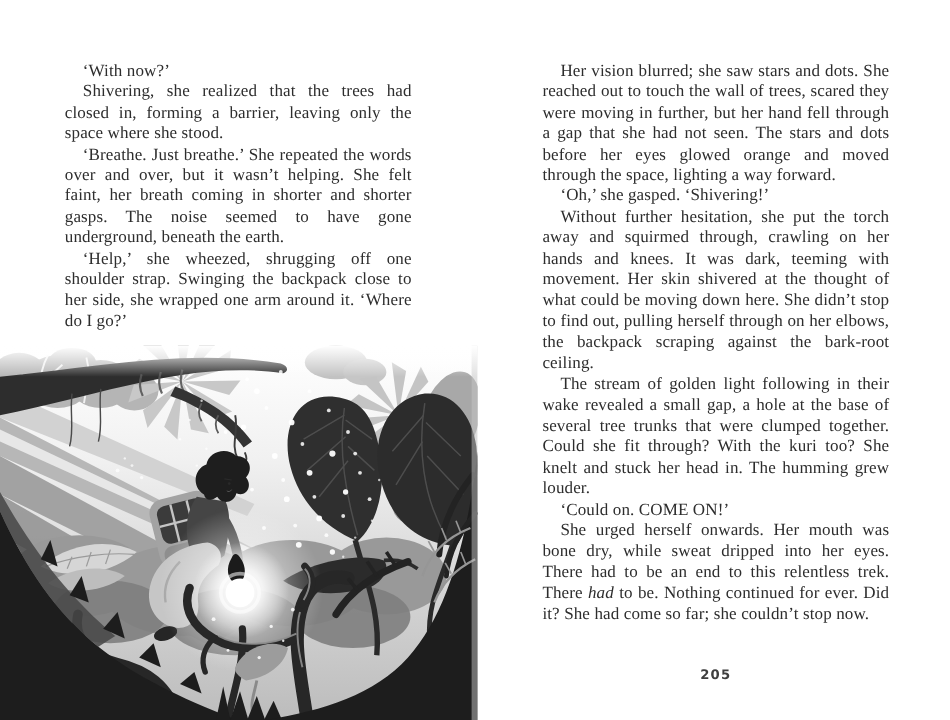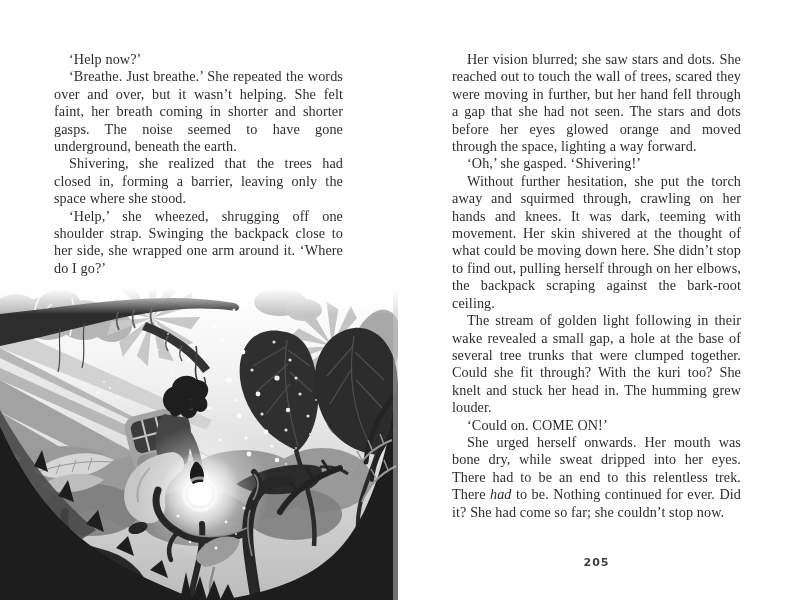--- a/index.html
+++ b/index.html
@@ -17,23 +17,23 @@
   .illo{position:absolute;left:0;top:288px;width:398px;height:312px;margin:0;}
   .illo svg{display:block;}
 </style>
 </head>
 <body>
 
 <div class="spread">
 
   <section class="page page-left">
     <div class="text-col">
-      <p class="para">‘Help now?’</p>
+      <p class="para">‘With now?’</p>
+      <p class="para">Shivering, she realized that the trees had closed in, forming a barrier, leaving only the space where she stood.</p>
       <p class="para">‘Breathe. Just breathe.’ She repeated the words over and over, but it wasn’t helping. She felt faint, her breath coming in shorter and shorter gasps. The noise seemed to have gone underground, beneath the earth.</p>
-      <p class="para">Shivering, she realized that the trees had closed in, forming a barrier, leaving only the space where she stood.</p>
       <p class="para">‘Help,’ she wheezed, shrugging off one shoulder strap. Swinging the backpack close to her side, she wrapped one arm around it. ‘Where do I go?’</p>
     </div>
 
     <figure class="illo" aria-label="Black-and-white illustration of a girl with curly hair and a backpack climbing through a dark jungle, holding a glowing torch surrounded by fireflies, beneath a thick branch and large heart-shaped leaves.">
       <svg width="398" height="312" viewBox="0 0 398 312" role="img">
         <defs>
           <linearGradient id="sky" x1="0" y1="0" x2="0" y2="1">
             <stop offset="0" stop-color="#ffffff"></stop>
             <stop offset="0.3" stop-color="#f1f1f1"></stop>
             <stop offset="0.62" stop-color="#d7d7d7"></stop>

